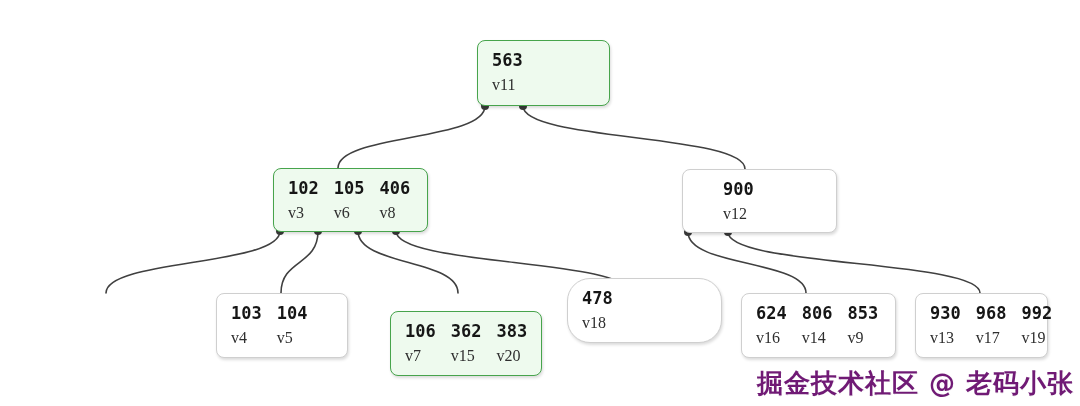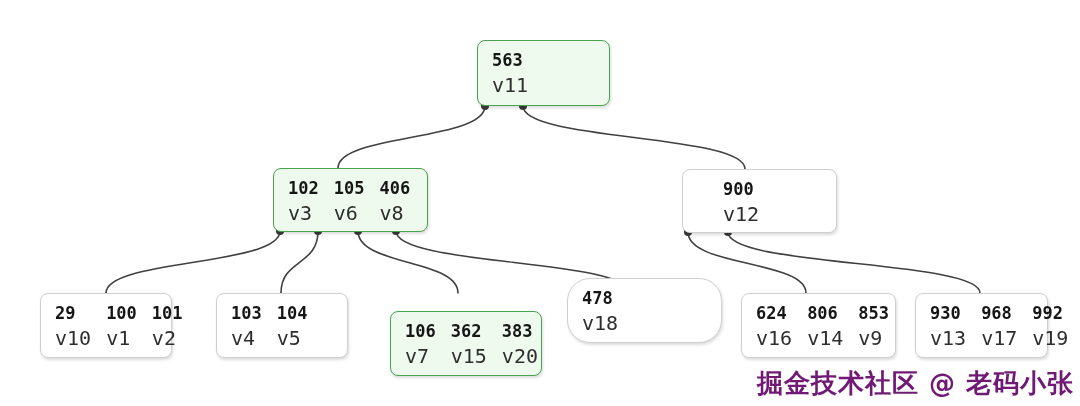--- a/index.html
+++ b/index.html
@@ -34,24 +34,25 @@
   .cols { display: flex; gap: 15px; }
   .col  { display: flex; flex-direction: column; gap: 6px; justify-content: space-between; }
   .key  {
     font-weight: bold;
     font-size: 17px;
     line-height: 19px;
     color: #161616;
     white-space: nowrap;
   }
   .val  {
-    font-size: 20px;
+    font-size: 16px;
     line-height: 18px;
     color: #2e2e2e;
     white-space: nowrap;
+    font-family: Liberation Serif, serif;
   }
   .watermark {
     position: absolute;
     right: 6px;
     bottom: 5px;
     font-family: "DejaVu Sans", "Liberation Sans", sans-serif;
     font-weight: bold;
     font-size: 26px;
     letter-spacing: 1px;
     color: #701a75;
@@ -114,36 +115,20 @@
 
   <div class="node" style="left:682px; top:169px; height:64px;padding-left:40px;">
     <div class="cols">
       <div class="col">
         <span class="key">900</span>
         <span class="val">v12</span>
       </div>
     </div>
   </div>
 
-  <div class="node" style="left:40px; top:293px; width:132px;">
-    <div class="cols">
-      <div class="col">
-        <span class="key">29</span>
-        <span class="val">v10</span>
-      </div>
-      <div class="col">
-        <span class="key">100</span>
-        <span class="val">v1</span>
-      </div>
-      <div class="col">
-        <span class="key">101</span>
-        <span class="val">v2</span>
-      </div>
-    </div>
-  </div>
 
   <div class="node" style="left:216px; top:293px; width:132px;">
     <div class="cols">
       <div class="col">
         <span class="key">103</span>
         <span class="val">v4</span>
       </div>
       <div class="col">
         <span class="key">104</span>
         <span class="val">v5</span>

